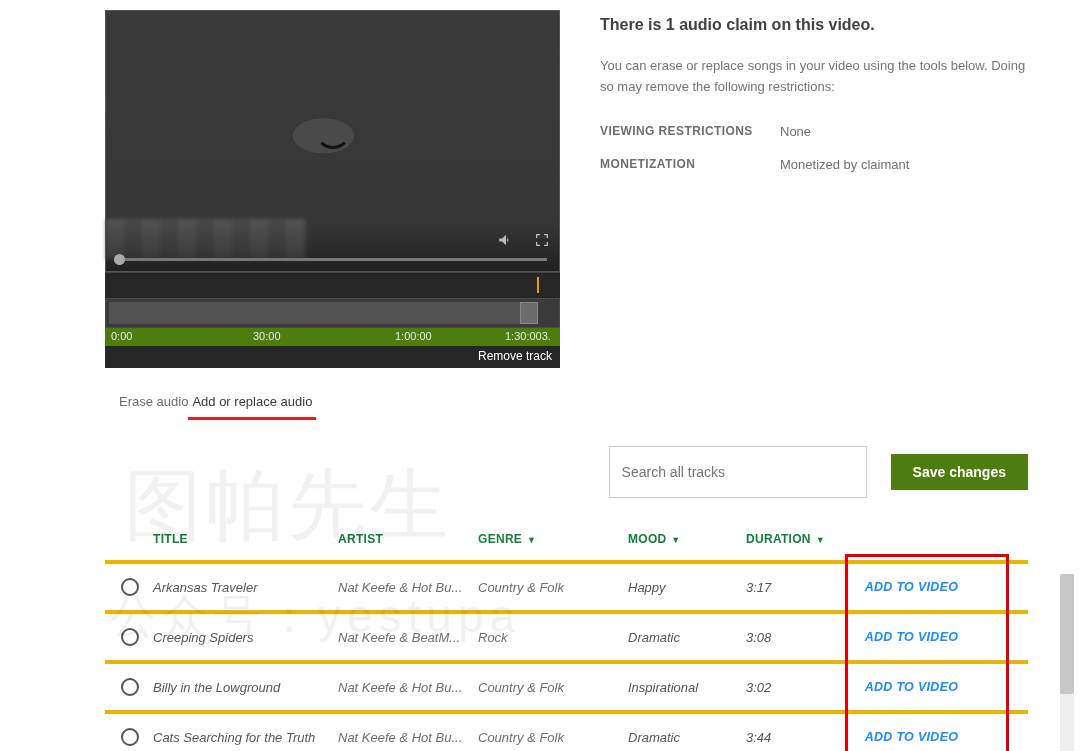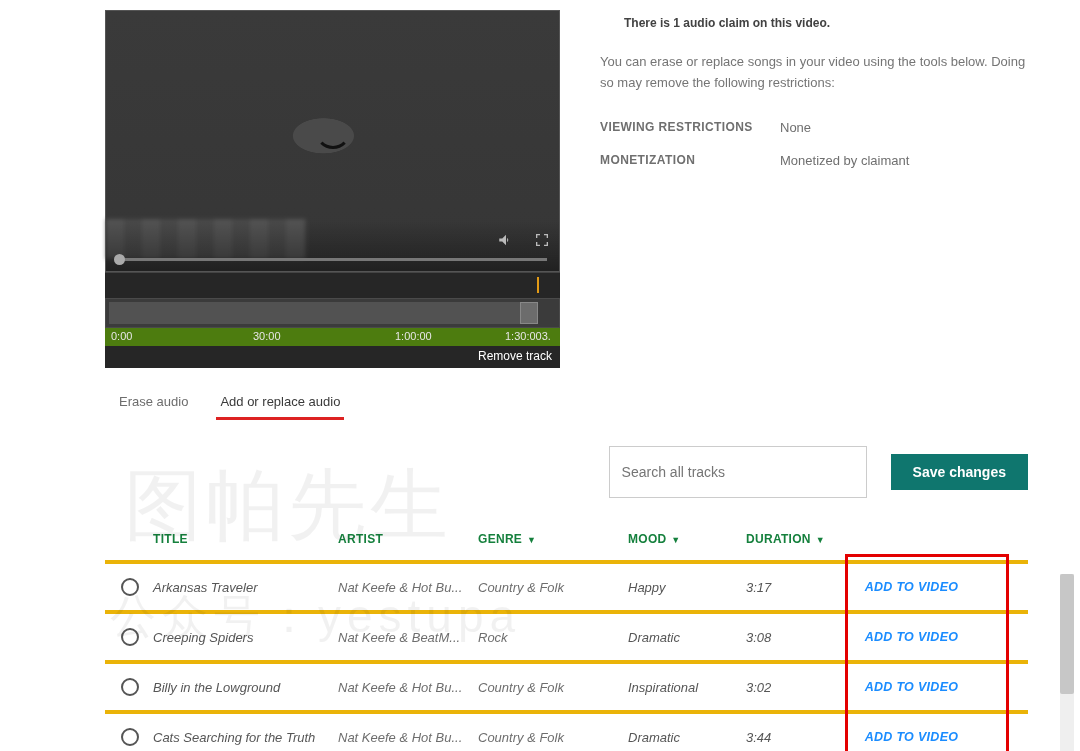--- a/index.html
+++ b/index.html
@@ -57,34 +57,34 @@
   .marker-strip { width:455px; height:26px; background:#262626; position:relative; border-top:1px solid #444; }
   .marker-tick { position:absolute; top:4px; width:2px; height:16px; background:#e39b16; }
   .track-strip { width:455px; height:30px; background:#3b3b3b; border:1px solid #4a4a4a; padding:3px; position:relative;}
   .track-fill  { height:100%; width:96%; background:#525252; position:relative; }
   .track-handle{ position:absolute; right:0; top:0; bottom:0; width:18px; background:#6c6c6c; border:1px solid #888;}
   .time-ruler  { width:455px; height:18px; background:#4d7c0f; color:#e6e6e6; font-size:11px; position:relative;}
   .time-ruler span{ position:absolute; top:2px; }
   .remove-bar  { width:455px; height:22px; background:#262626; color:#fff; text-align:right; padding:3px 8px 0 0; font-size:12px; font-weight:500;}
   
   .claim-col { flex:1; padding-top:6px; }
-  .claim-title { color:#424242; font-size:12px; font-weight:bold; margin-bottom:22px;margin-left:24px; }
+  .claim-title { color:#424242; font-size:16px; font-weight:bold; margin-bottom:22px; }
   .claim-desc  { color:#757575; font-size:13px; line-height:1.6; margin-bottom:26px; }
   .claim-row   { display:flex; margin-bottom:18px; }
   .claim-label { width:180px; color:#6f6f6f; font-size:12px; font-weight:600; letter-spacing:.4px; }
   .claim-value { color:#6f6f6f; font-size:13px; }
   
-  .tabs { margin-top:18px; display:flex; gap:28px; border-bottom:1px solid transparent; padding-left:12px;}
+  .tabs { margin-top:18px; display:flex; border-bottom:1px solid transparent; padding-left:12px;}
   .tab  { padding:8px 2px 10px; font-size:13px; color:#6d6d6d; position:relative; cursor:pointer;}
   .tab.active { color:#3a3a3a; }
   .tab.active::after{content:"";position:absolute;left:-2px;right:-2px;bottom:-1px;height:3px;background:#d22;}
   
   .toolbar-row { display:flex; justify-content:flex-end; gap:24px; margin:26px 0 28px; align-items:center; }
   .search-box  { width:258px; height:52px; border:1px solid #ccc; padding:0 12px; font-size:14px; color:#888;}
-  .save-btn    { background:#0f766e; color:#fff; border:none; height:36px; padding:0 22px; font-size:14px; font-weight:600; cursor:pointer;}
+  .save-btn    { background:#4d7c0f; color:#fff; border:none; height:36px; padding:0 22px; font-size:14px; font-weight:600; cursor:pointer;}
   
   .table-wrap { position:relative; }
   .thead { display:flex; padding:6px 0 14px 48px; font-size:12px; font-weight:600; color:#15803d; letter-spacing:.3px;}
   .thead .genre-caret, .thead .mood-caret, .thead .dur-caret { font-size:9px; margin-left:2px;}
   .col-title  { width:185px; }
   .col-artist { width:140px; }
   .col-genre  { width:150px; }
   .col-mood   { width:118px; }
   .col-dur    { width:98px; }
   .col-act    { width:135px; text-align:center; }

